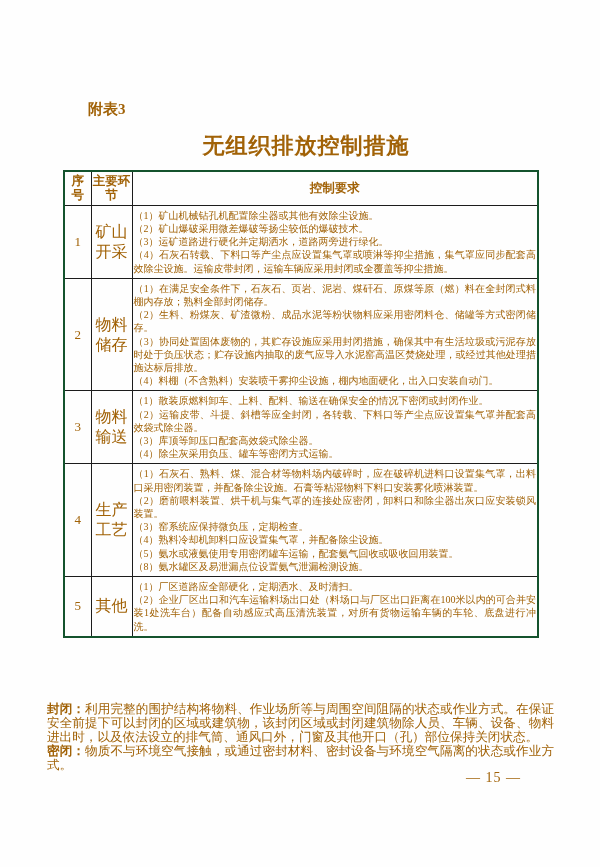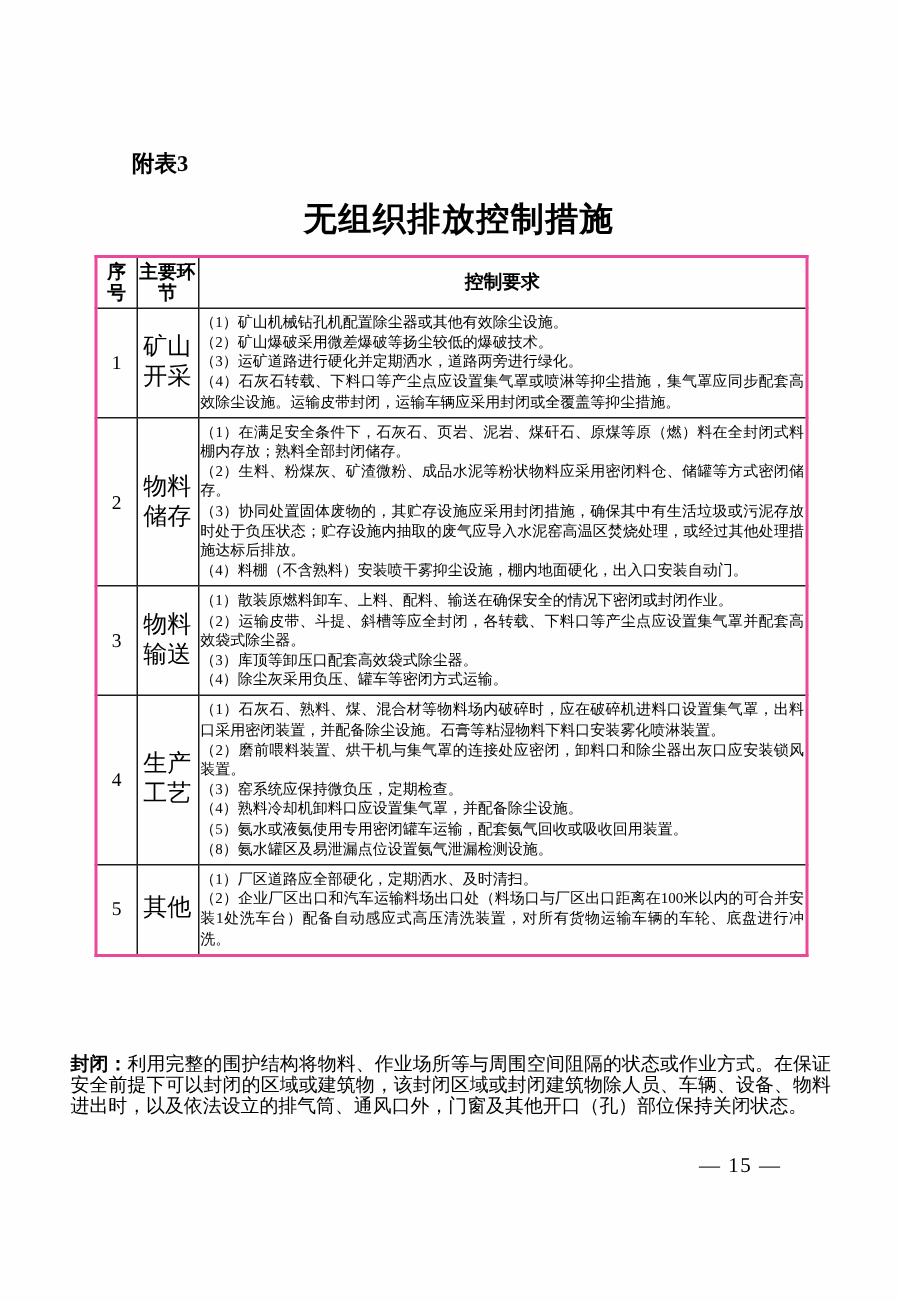--- a/index.html
+++ b/index.html
@@ -6,21 +6,21 @@
     margin: 0;
     padding: 0;
     background: #ffffff;
   }
   .sheet {
     position: relative;
     width: 600px;
     height: 867px;
     background: #fefefe;
     font-family: "Liberation Serif", "DejaVu Serif", serif;
-    color: #000000;
+    color: #a16207;
     overflow: hidden;
   }
   .appendix-label {
     position: absolute;
     left: 88px;
     top: 100px;
     font-size: 15px;
     font-weight: 700;
   }
   .doc-title {
@@ -34,21 +34,21 @@
     font-weight: 700;
     letter-spacing: 1px;
   }
   table.measures {
     position: absolute;
     left: 63px;
     top: 170px;
     width: 474px;
     border-collapse: collapse;
     table-layout: fixed;
-    border: 2px solid #ec4899;
+    border: 2px solid #14532d;
   }
   table.measures th,
   table.measures td {
     border: 1.5px solid #1c1c1c;
     vertical-align: middle;
   }
   col.c-no    { width: 27px; }
   col.c-stage { width: 41px; }
   col.c-req   { width: 406px; }
   th.h-cell {
@@ -178,17 +178,18 @@
           <td class="cell-req">
             <div class="req-item">（1）厂区道路应全部硬化，定期洒水、及时清扫。</div>
             <div class="req-item">（2）企业厂区出口和汽车运输料场出口处（料场口与厂区出口距离在100米以内的可合并安装1处洗车台）配备自动感应式高压清洗装置，对所有货物运输车辆的车轮、底盘进行冲洗。</div>
           </td>
         </tr>
       </tbody>
   </table>
 
   <div class="notes" id="notes">
       <p class="note"><b>封闭：</b>利用完整的围护结构将物料、作业场所等与周围空间阻隔的状态或作业方式。在保证安全前提下可以封闭的区域或建筑物，该封闭区域或封闭建筑物除人员、车辆、设备、物料进出时，以及依法设立的排气筒、通风口外，门窗及其他开口（孔）部位保持关闭状态。</p>
+      <p class="note"><b>密闭：</b>物质不与环境空气接触，或通过密封材料、密封设备与环境空气隔离的状态或作业方式。</p>
     </div>
 
   <div class="page-number">— 15 —</div>
 
 </div>
 
 </body></html>

